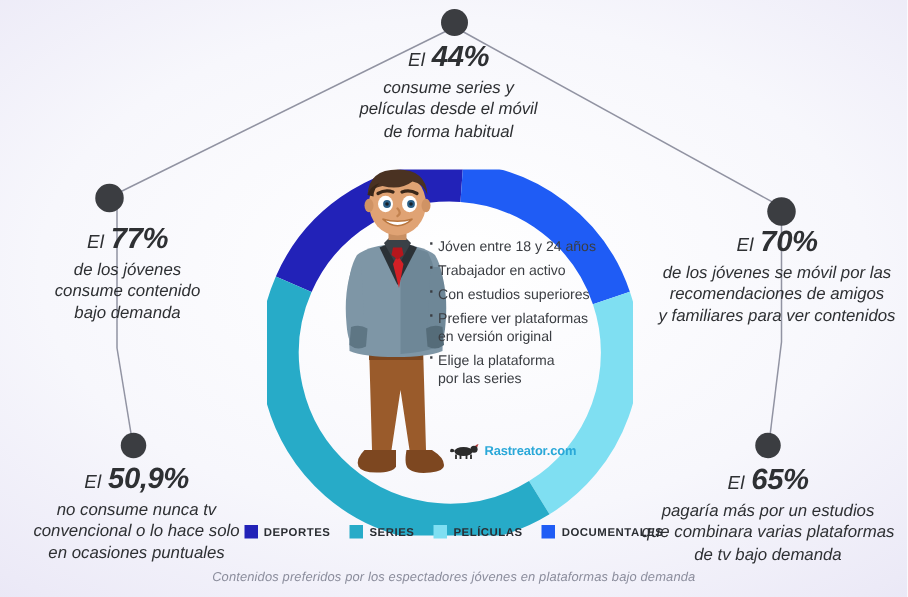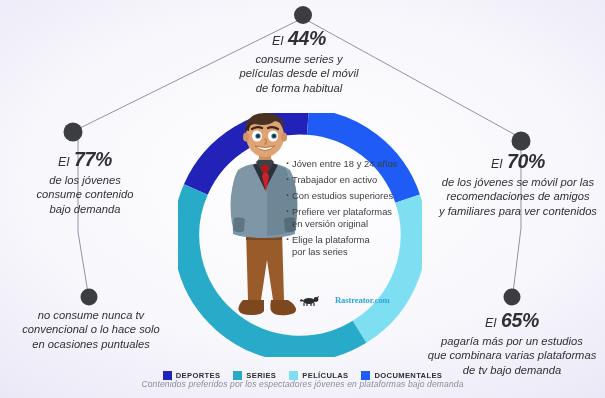--- a/index.html
+++ b/index.html
@@ -108,32 +108,31 @@
   }
   #panel li span.l2 { display: block; margin-left: 0px; }
 
   
   #brand {
     position: absolute;
     left: 300px; top: 294px;
     display: flex; align-items: center; gap: 3px;
   }
   #brand .brand-text {
-    font-family: Liberation Serif, serif;
+    font-family: Liberation Sans, sans-serif;
     font-weight: bold;
     font-size: 8.6px;
     color: #2aa8d8;
     letter-spacing: -0.1px;
-    margin-left: 12px;
   }
 
   
   #legend {
     position: absolute;
-    left: 0; top: 371px;
+    left: 0; top: 350px;
     width: 605px;
     display: flex; justify-content: center; align-items: center;
     gap: 13px;
   }
   .legend-item { display: flex; align-items: center; gap: 4px; }
   .legend-swatch { width: 9px; height: 9px; display: block; }
   .legend-label {
     font-family: "Liberation Sans", sans-serif;
     font-weight: bold;
     font-size: 7.6px;
@@ -295,20 +294,24 @@
       <span class="pct">77%</span>
     </div>
     <div class="body">
       <div>de los jóvenes</div>
       <div>consume contenido</div>
       <div>bajo demanda</div>
     </div>
   </div>
 
   <div class="callout c-left2">
+    <div class="headline">
+      <span class="el">El</span>
+      <span class="pct">50,9%</span>
+    </div>
     <div class="body">
       <div>no consume nunca tv</div>
       <div>convencional o lo hace solo</div>
       <div>en ocasiones puntuales</div>
     </div>
   </div>
 
   <div class="callout c-right1">
     <div class="headline">
       <span class="el">El</span>

